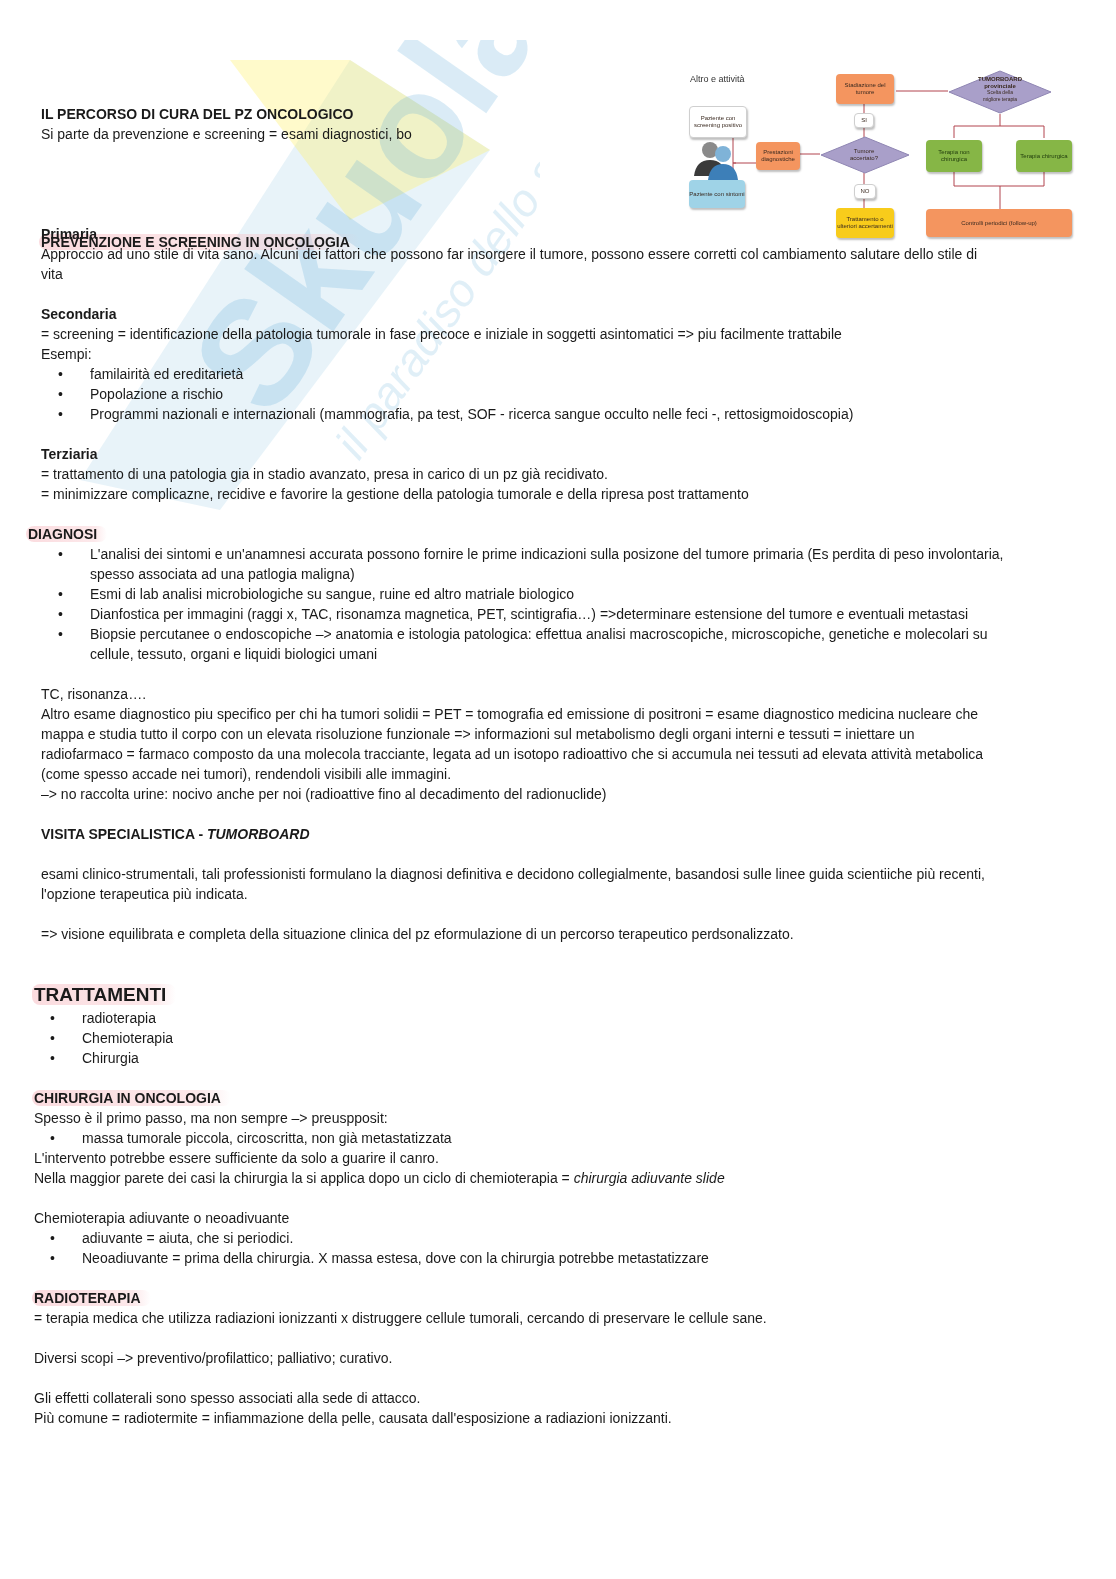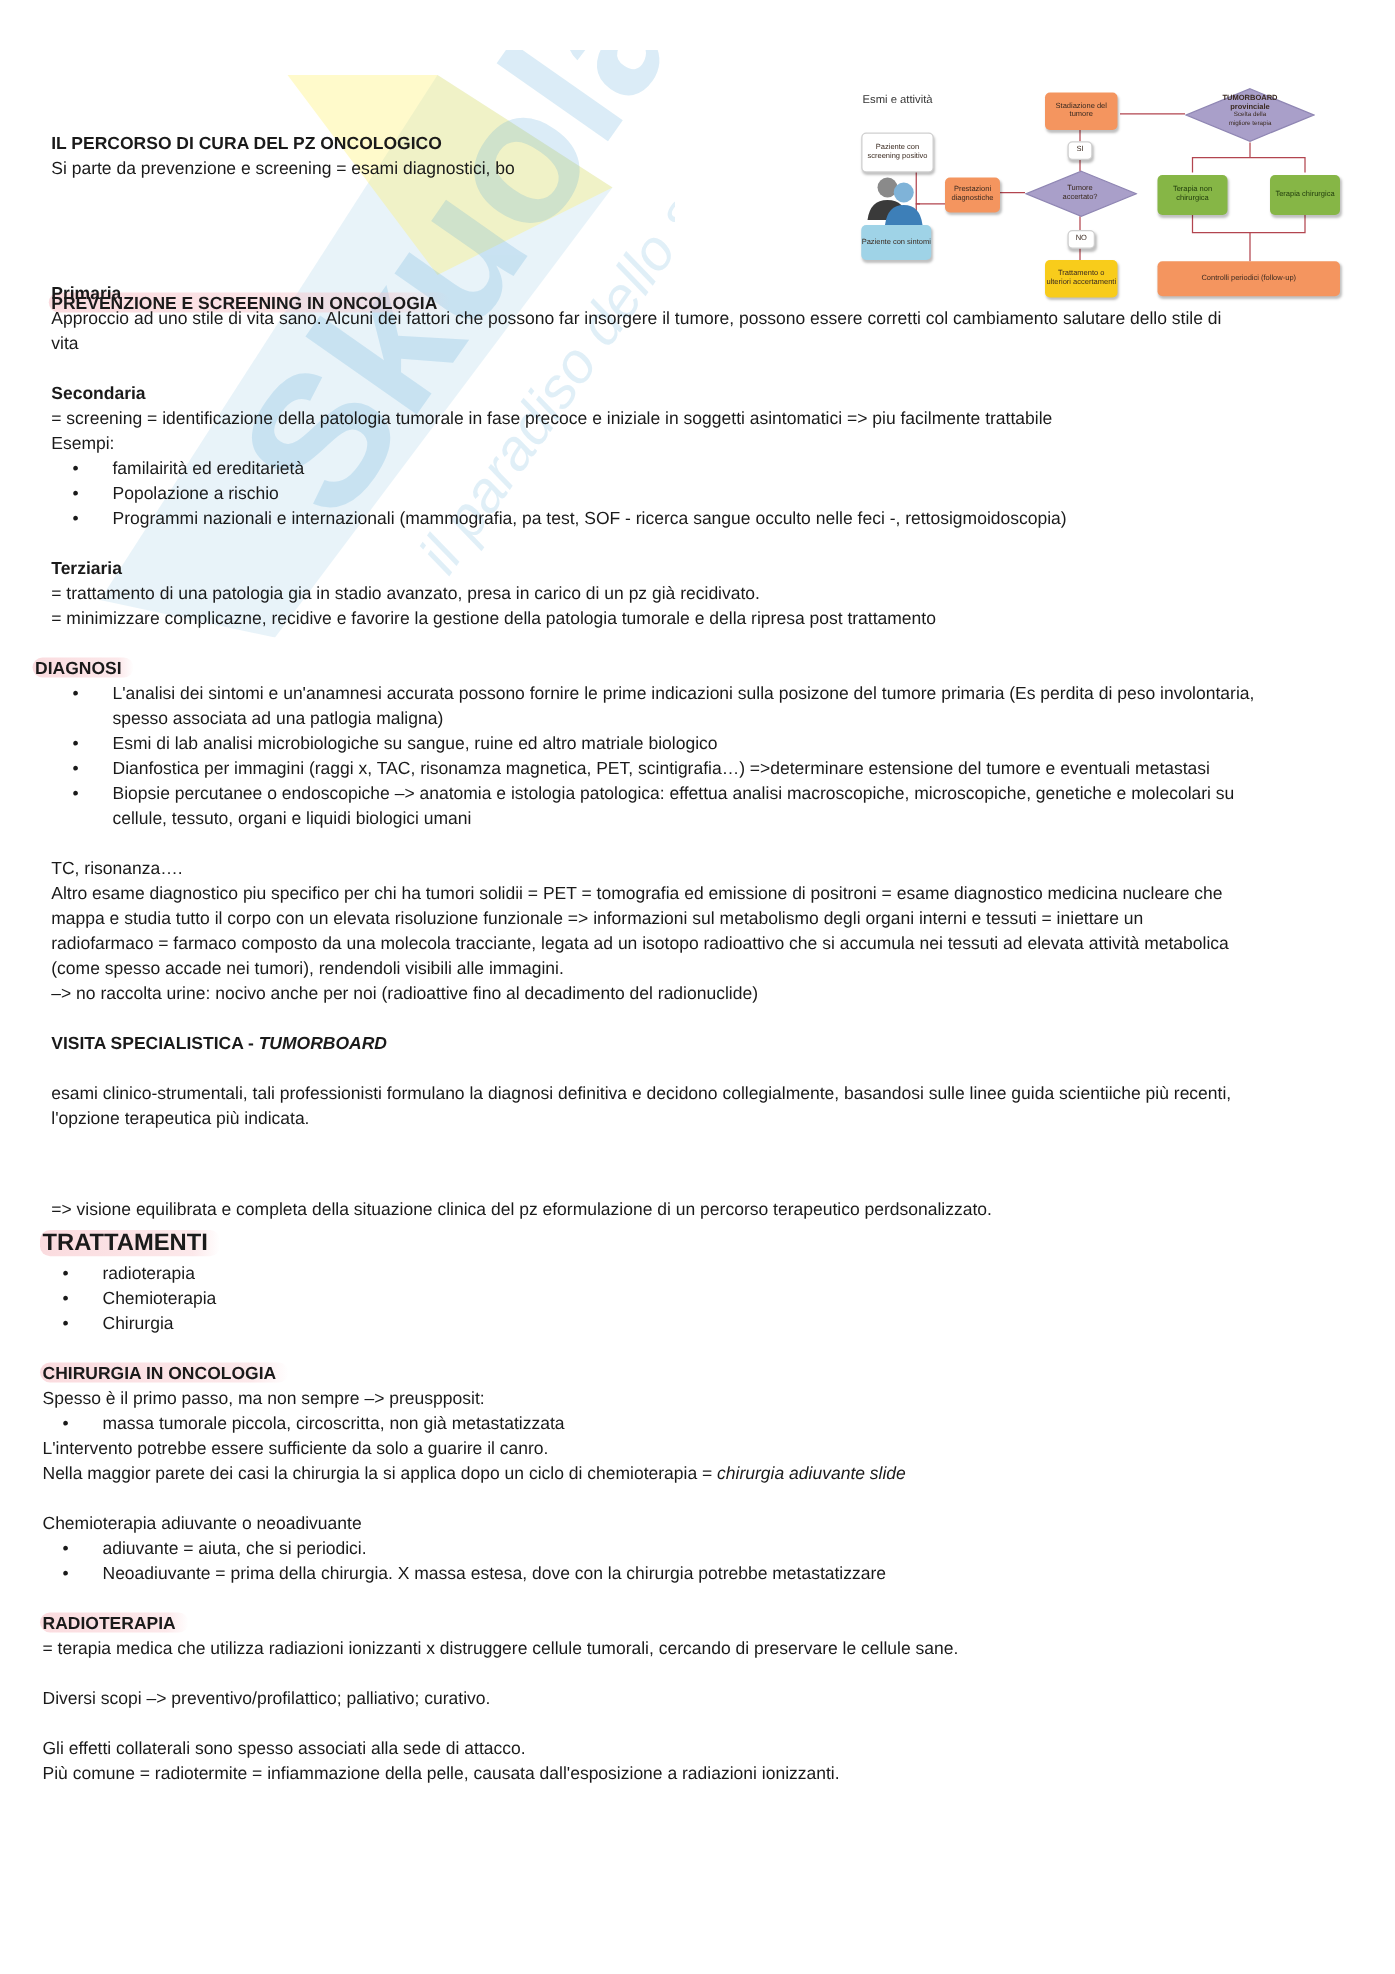--- a/index.html
+++ b/index.html
@@ -55,21 +55,21 @@
         <line x1="178" y1="61" x2="178" y2="71"></line>
         <line x1="178" y1="107" x2="178" y2="118"></line>
         <line x1="178" y1="132" x2="178" y2="142"></line>
         <line x1="210" y1="25" x2="262" y2="25"></line>
         <line x1="314" y1="48" x2="314" y2="60"></line>
         <polyline points="268,72 268,60 358,60 358,72"></polyline>
         <polyline points="268,106 268,120 358,120 358,106"></polyline>
         <line x1="314" y1="120" x2="314" y2="143"></line>
       </g>
     </svg>
-    <div class="ftitle">Esmi e attività</div>
+    <div class="ftitle">Altro e attività</div>
     <div class="fbox white" style="left:3px;top:40px;width:56px;height:30px;">Paziente con screening positivo</div>
     <svg style="position:absolute;left:4px;top:74px;" width="52" height="40">
       <circle cx="20" cy="10" r="8" fill="#8a8a8a"></circle>
       <path d="M4 36 Q6 20 20 20 Q34 20 36 36 Z" fill="#3a3a3a"></path>
       <circle cx="33" cy="14" r="8" fill="#7fb3d8"></circle>
       <path d="M18 40 Q20 24 33 24 Q46 24 48 40 Z" fill="#3d7fb8"></path>
     </svg>
     <div class="fbox blue" style="left:3px;top:114px;width:56px;height:28px;">Paziente con sintomi</div>
     <div class="fbox orange" style="left:70px;top:76px;width:44px;height:28px;">Prestazioni diagnostiche</div>
     <svg style="position:absolute;left:134px;top:70px;" width="90" height="38">
@@ -141,21 +141,21 @@
   <div class="line" style="left:41px;top:684px;">TC, risonanza….</div>
   <div class="line" style="left:41px;top:704px;">Altro esame diagnostico piu specifico per chi ha tumori solidii = PET = tomografia ed emissione di positroni = esame diagnostico medicina nucleare che</div>
   <div class="line" style="left:41px;top:724px;">mappa e studia tutto il corpo con un elevata risoluzione funzionale =&gt; informazioni sul metabolismo degli organi interni e tessuti = iniettare un</div>
   <div class="line" style="left:41px;top:764px;">(come spesso accade nei tumori), rendendoli visibili alle immagini.</div>
   <div class="line" style="left:41px;top:744px;">radiofarmaco = farmaco composto da una molecola tracciante, legata ad un isotopo radioattivo che si accumula nei tessuti ad elevata attività metabolica</div>
   <div class="line" style="left:41px;top:784px;">–&gt; no raccolta urine: nocivo anche per noi (radioattive fino al decadimento del radionuclide)</div>
 
   <div class="line h" style="left:41px;top:824px;"><span>VISITA SPECIALISTICA - </span><span class="i">TUMORBOARD</span></div>
   <div class="line" style="left:41px;top:864px;">esami clinico-strumentali, tali professionisti formulano la diagnosi definitiva e decidono collegialmente, basandosi sulle linee guida scientiiche più recenti,</div>
   <div class="line" style="left:41px;top:884px;">l'opzione terapeutica più indicata.</div>
-  <div class="line" style="left:41px;top:924px;margin-top:33px;">=&gt; visione equilibrata e completa della situazione clinica del pz eformulazione di un percorso terapeutico perdsonalizzato.</div>
+  <div class="line" style="left:41px;top:924px;">=&gt; visione equilibrata e completa della situazione clinica del pz eformulazione di un percorso terapeutico perdsonalizzato.</div>
 
   <div class="line big" style="left:34px;top:983px;line-height:24px;"><span class="hl">TRATTAMENTI</span></div>
   <div class="bullet" style="left:50px;top:1008px;">
       <span class="dot">•</span>
       <span class="txt">radioterapia</span>
     </div>
   <div class="bullet" style="left:50px;top:1028px;">
       <span class="dot">•</span>
       <span class="txt">Chemioterapia</span>
     </div>

